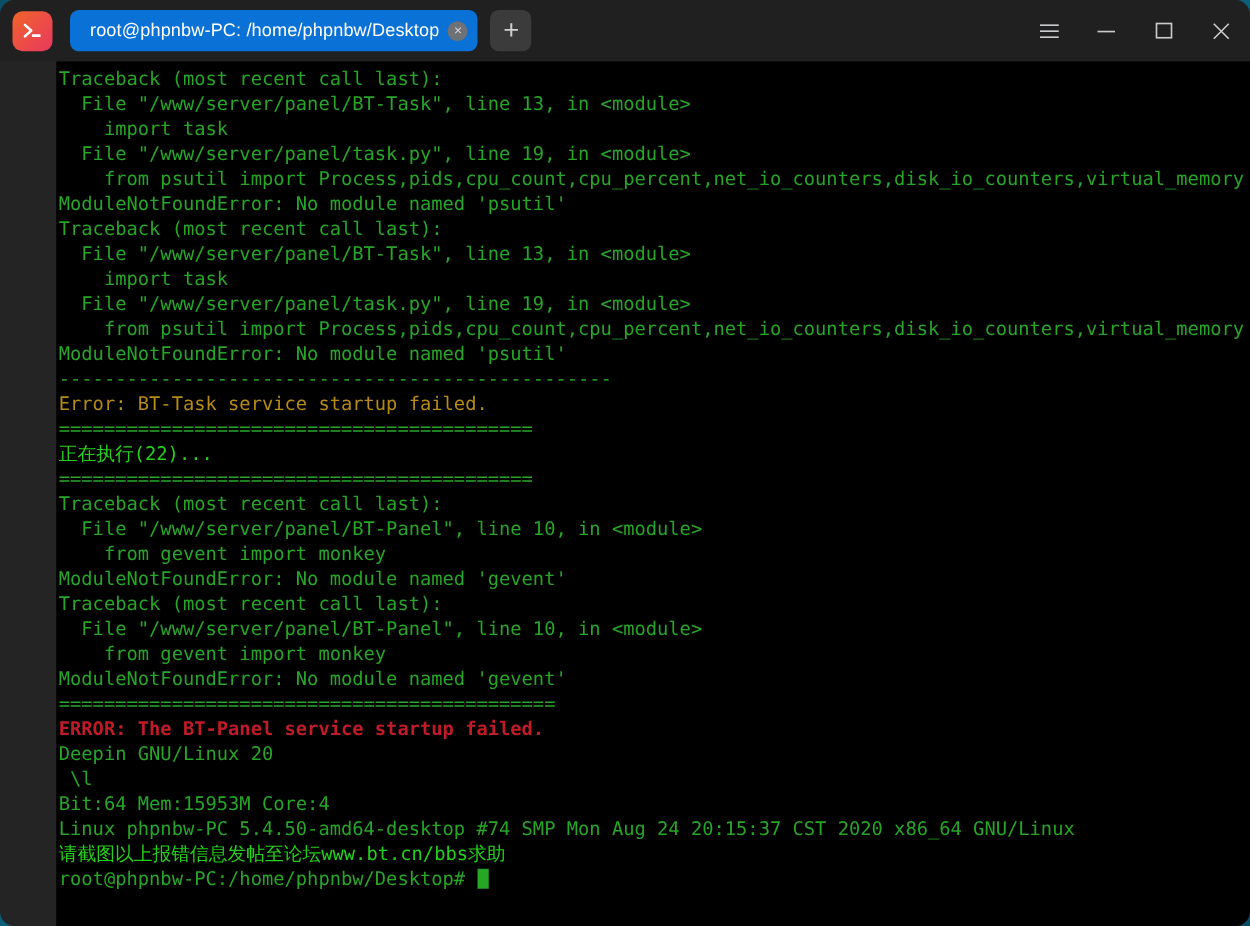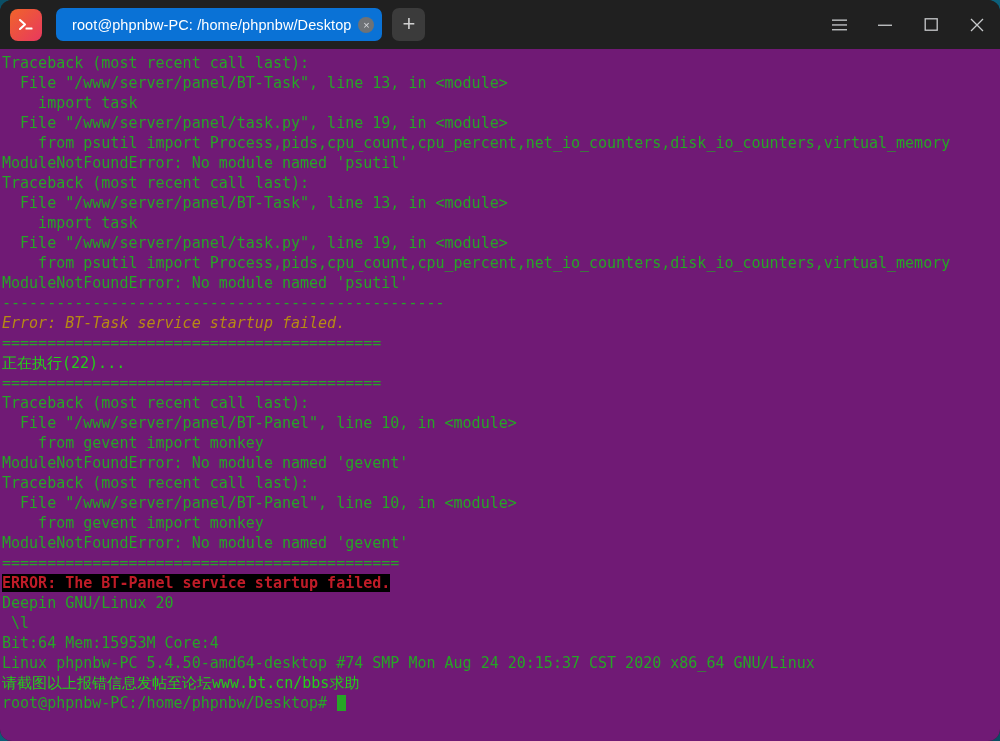--- a/index.html
+++ b/index.html
@@ -121,37 +121,38 @@
     height: 49px;
     display: flex;
     align-items: center;
     justify-content: center;
   }
   .winbtn svg { display: block; }
 
   
   #terminal {
     flex: 1 1 auto;
-    background: #701a75;
+    background: #000000;
     padding: 4px 0 0 2px;
     box-sizing: border-box;
     overflow: hidden;
+    margin-left: 45px;
   }
   #term-lines {
     font-family: "DejaVu Sans Mono", monospace;
     font-size: 15px;
     line-height: 20px;
     white-space: pre;
     letter-spacing: 0px;
   }
   .ln { height: 20px; }
 
   .c-green    { color: #26a526; }
   .c-bgreen   { color: #23d018; font-weight: normal; }
-  .c-yellow   { color: #b68b14; font-style: italic; }
+  .c-yellow   { color: #b68b14; }
   .c-red-hl   {
     color: #c01c28;
     font-weight: bold;
     background: #000000;
   }
   .cursor {
     display: inline-block;
     width: 9px;
     height: 16px;
     background: #26a526;

